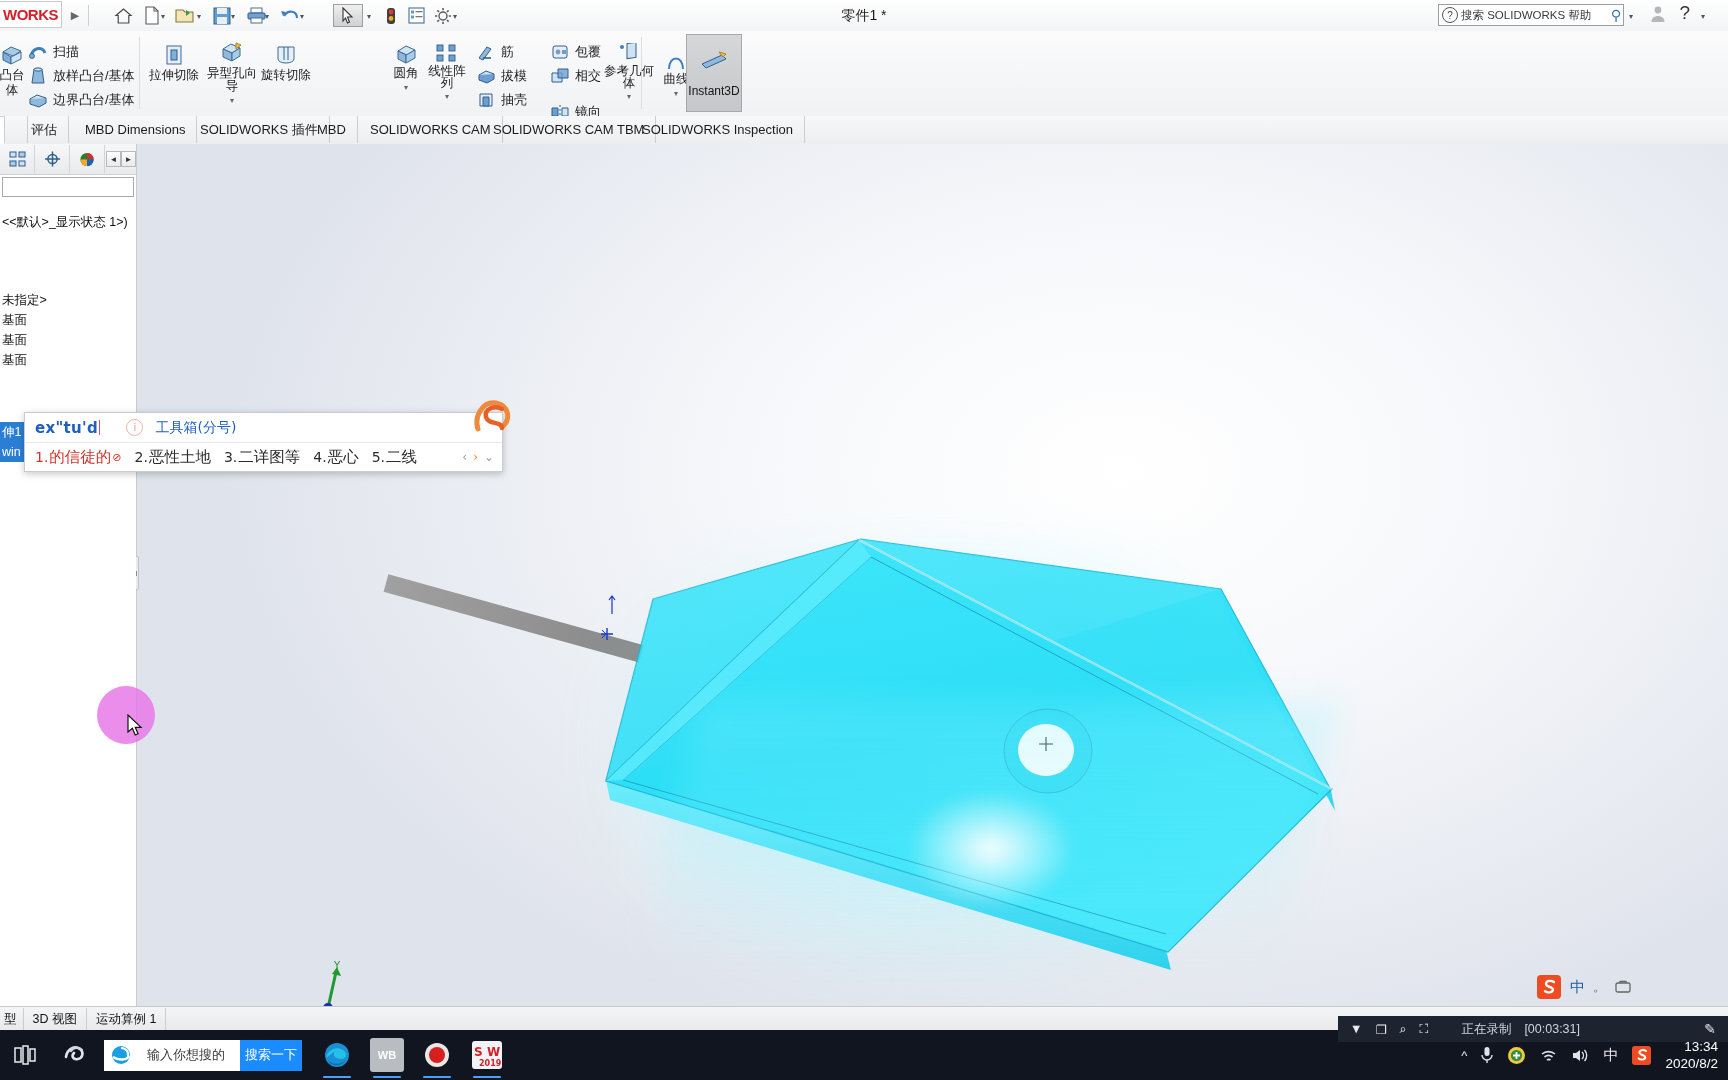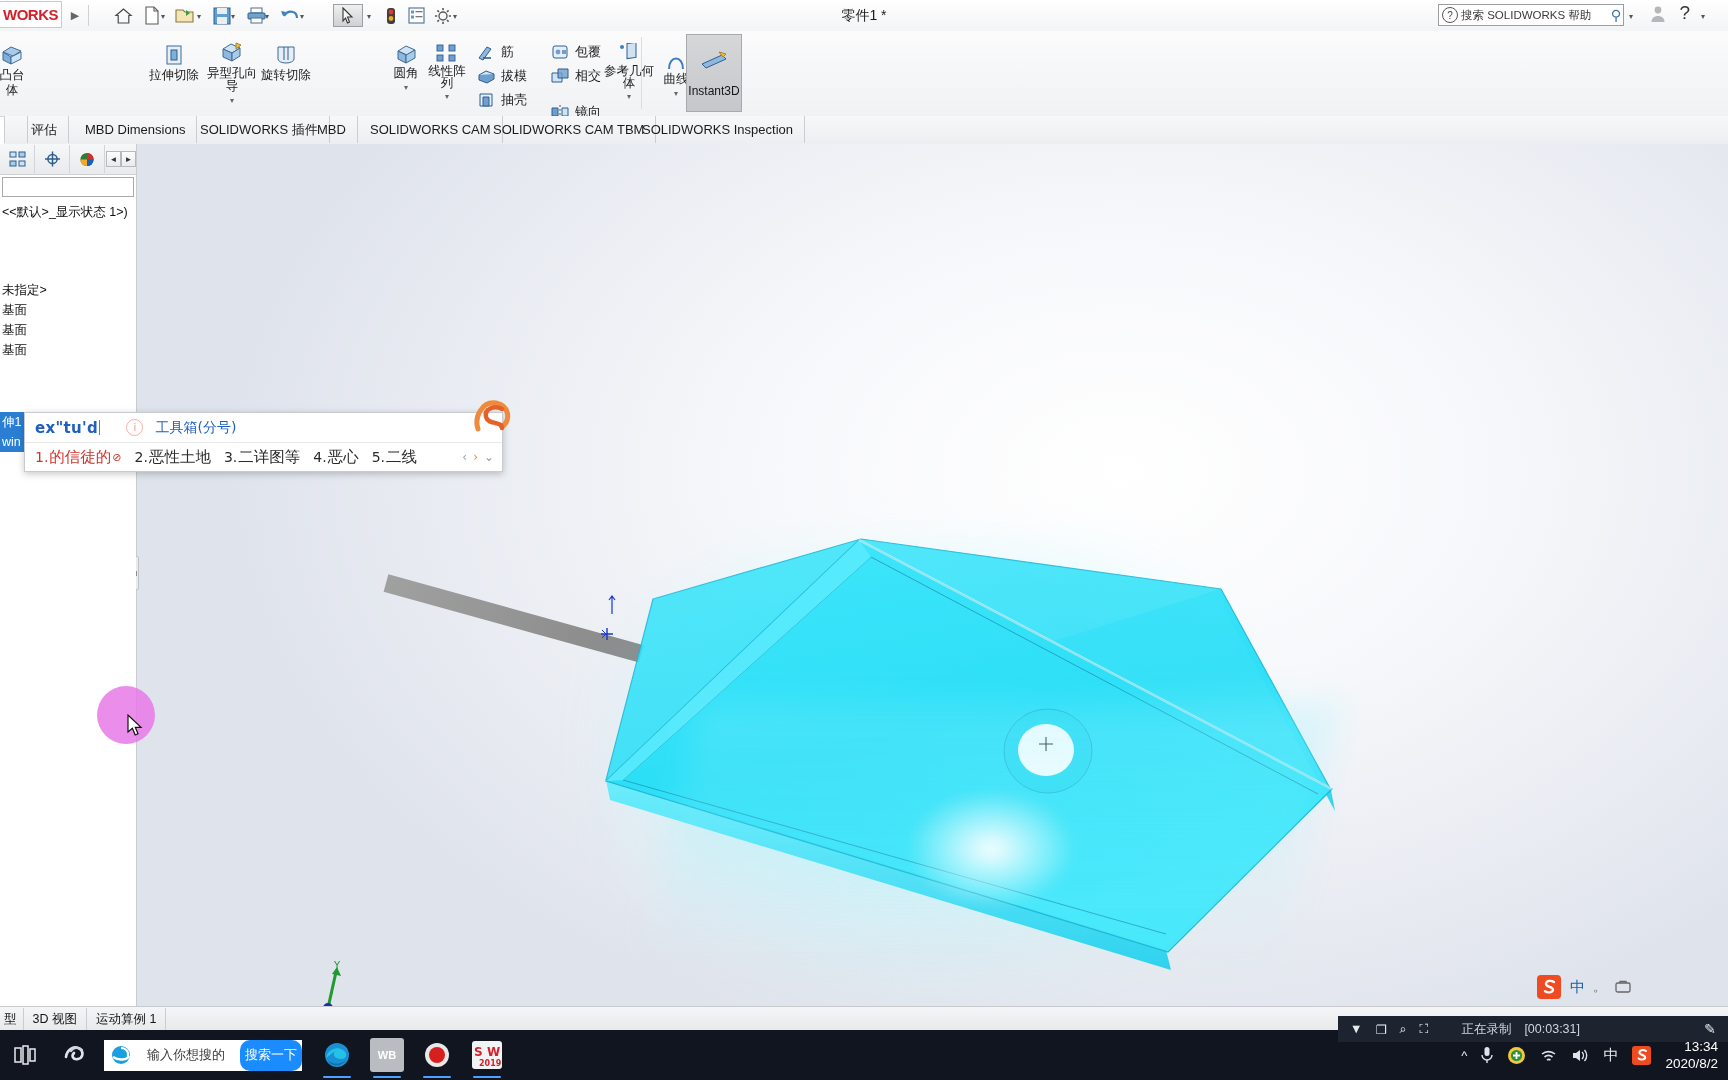--- a/index.html
+++ b/index.html
@@ -78,21 +78,21 @@
     background:linear-gradient(#f6f7f8,#e9eaec);border-bottom:1px solid #cfd0d3;
     display:flex;align-items:center;}
   .lp-tab{width:34px;height:28px;display:flex;align-items:center;justify-content:center;
     border-right:1px solid #d3d4d7;cursor:default;}
   .lp-arrows{margin-left:auto;display:flex;}
   .lp-ar{width:15px;height:16px;border:1px solid #b7b9bc;background:linear-gradient(#fdfdfd,#e9eaec);
     display:flex;align-items:center;justify-content:center;font-size:8px;color:#333;
     box-sizing:border-box;}
   .lp-search{position:absolute;left:2px;top:33px;width:132px;height:20px;
     border:1px solid #a8aaae;background:#fff;box-sizing:border-box;}
-  .tree{position:absolute;left:0;top:58px;width:150px;font-size:12.5px;color:#111;
+  .tree{position:absolute;left:0;top:68px;width:150px;font-size:12.5px;color:#111;
     line-height:20px;white-space:nowrap;overflow:hidden;}
   .trow{height:20px;display:flex;align-items:center;padding-left:2px;overflow:hidden;}
   .trow.sel{background:#2a7fd4;color:#fff;}
   .trow.selwin{background:#2a7fd4;color:#fff;}
 
   
   .graphics{position:absolute;left:136px;top:144px;width:1592px;height:862px;
     background:
       radial-gradient(ellipse 900px 600px at 62% 38%, #ffffff 0%, #f7f8fb 40%, #e9ecf2 75%, #dfe3ec 100%);
     overflow:hidden;}
@@ -170,21 +170,21 @@
   .taskbar{position:absolute;left:0;top:1030px;width:1728px;height:50px;background:#111520;
     display:flex;align-items:center;}
   .tbtn{width:50px;height:50px;display:flex;align-items:center;justify-content:center;
     cursor:default;}
   .tsearch{width:198px;height:31px;background:#fff;display:flex;align-items:center;
     margin-left:4px;box-sizing:border-box;}
   .tsearch .ph{font-size:13px;color:#3c3c3c;margin-left:15px;
     font-family:"DejaVu Sans","Liberation Sans",sans-serif;}
   .tsearch-btn{margin-left:auto;height:31px;width:62px;background:#1a8cff;color:#fff;
     display:flex;align-items:center;justify-content:center;font-size:13px;
-    font-family:"DejaVu Sans","Liberation Sans",sans-serif;border-radius:10px;}
+    font-family:"DejaVu Sans","Liberation Sans",sans-serif;}
   .tray{margin-left:auto;display:flex;align-items:center;gap:13px;padding-right:10px;
     color:#e7e9ee;font-size:13px;}
   .clock{display:flex;flex-direction:column;align-items:flex-end;line-height:17px;
     font-size:13.5px;color:#fff;}
   .appic{width:34px;height:34px;display:flex;align-items:center;justify-content:center;
     border-radius:3px;font-size:11px;font-weight:bold;}
   .running{position:relative;}
   .running:after{content:"";position:absolute;left:11px;bottom:2px;width:28px;height:2px;
     background:#4aa3ff;border-radius:1px;}
   svg{display:block;}
@@ -307,20 +307,43 @@
         <svg width="26" height="24" viewBox="0 0 26 24">
             <path d="M4 9l8-5 10 4-8 5z" fill="#a8cbe8" stroke="#3d6b96" stroke-width="1"></path>
             <path d="M4 9v8l8 4v-7z" fill="#7fb0d8" stroke="#3d6b96" stroke-width="1"></path>
             <path d="M12 14l10-5v7l-10 5z" fill="#cfe3f3" stroke="#3d6b96" stroke-width="1"></path>
           </svg>
         <span class="lbl">凸台</span>
         <span class="lbl">体</span>
       </div>
     </div>
 
+    <div class="rgroup" style="left:24px;width:116px">
+      <div class="ritem" style="position:absolute;left:0;top:6px">
+        <svg width="20" height="18" viewBox="0 0 20 18">
+            <path d="M3 13c2-9 12-10 14-3" fill="none" stroke="#3f7fc1" stroke-width="3"></path>
+            <circle cx="4" cy="13" r="2.4" fill="#7fb0d8" stroke="#2e5f8f"></circle>
+          </svg>
+        <span>扫描</span>
+      </div>
+      <div class="ritem" style="position:absolute;left:0;top:30px">
+        <svg width="20" height="18" viewBox="0 0 20 18">
+            <path d="M6 2h8l2 14H4z" fill="#8fb8dc" stroke="#2e5f8f" stroke-width="1"></path>
+            <ellipse cx="10" cy="2.5" rx="4" ry="1.6" fill="#cfe3f3" stroke="#2e5f8f"></ellipse>
+          </svg>
+        <span>放样凸台/基体</span>
+      </div>
+      <div class="ritem" style="position:absolute;left:0;top:54px">
+        <svg width="20" height="18" viewBox="0 0 20 18">
+            <path d="M2 8l7-4 9 3-7 4z" fill="#cfe3f3" stroke="#2e5f8f"></path>
+            <path d="M2 8v5l9 3 7-4v-5" fill="#8fb8dc" stroke="#2e5f8f"></path>
+          </svg>
+        <span>边界凸台/基体</span>
+      </div>
+    </div>
 
     <div class="rgroup nodiv" style="left:146px;width:168px">
       <div class="rbig" style="position:absolute;left:0;top:8px">
         <svg width="24" height="24" viewBox="0 0 24 24">
             <rect x="5" y="3" width="14" height="18" fill="#e6eff7" stroke="#3d6b96"></rect>
             <rect x="9" y="7" width="6" height="10" fill="#7fb0d8" stroke="#2e5f8f"></rect>
           </svg>
         <span class="lbl">拉伸切除</span>
       </div>
       <div class="rbig" style="position:absolute;left:58px;top:6px">

